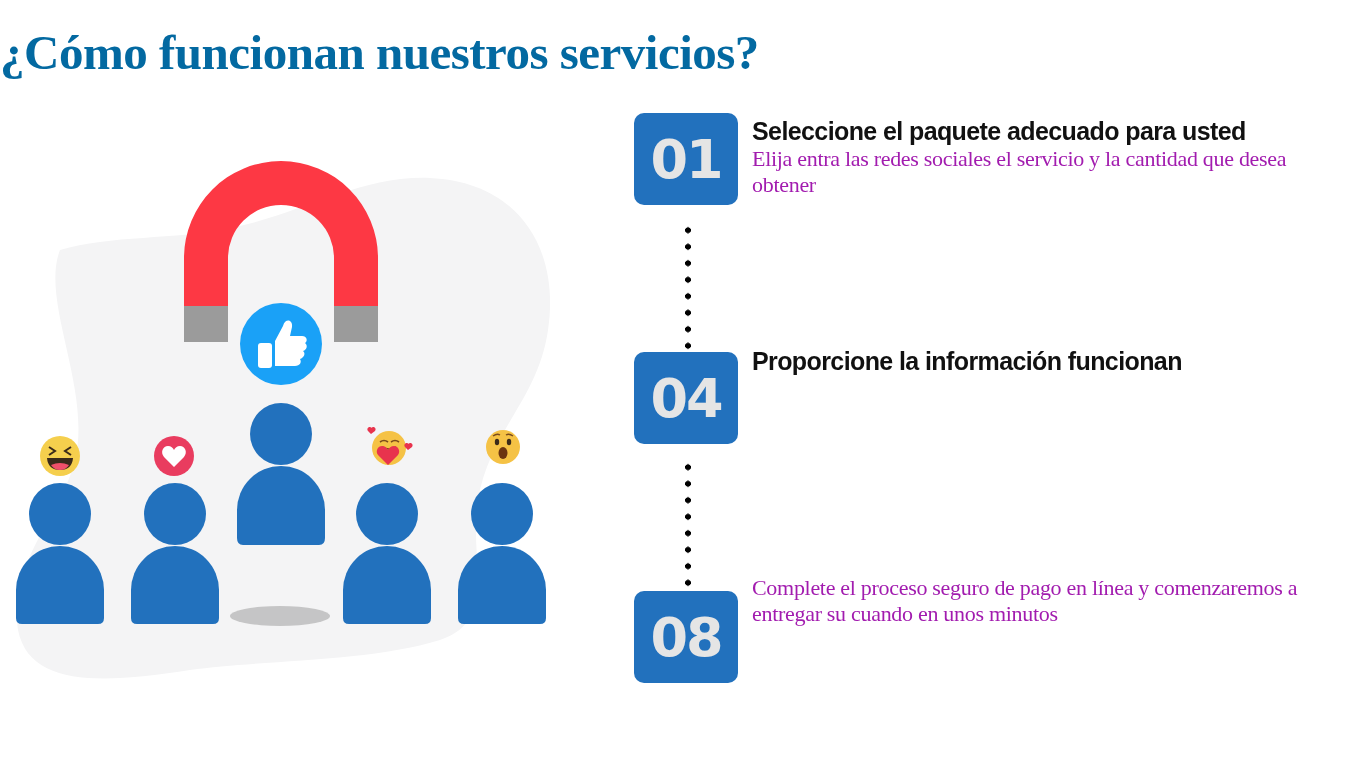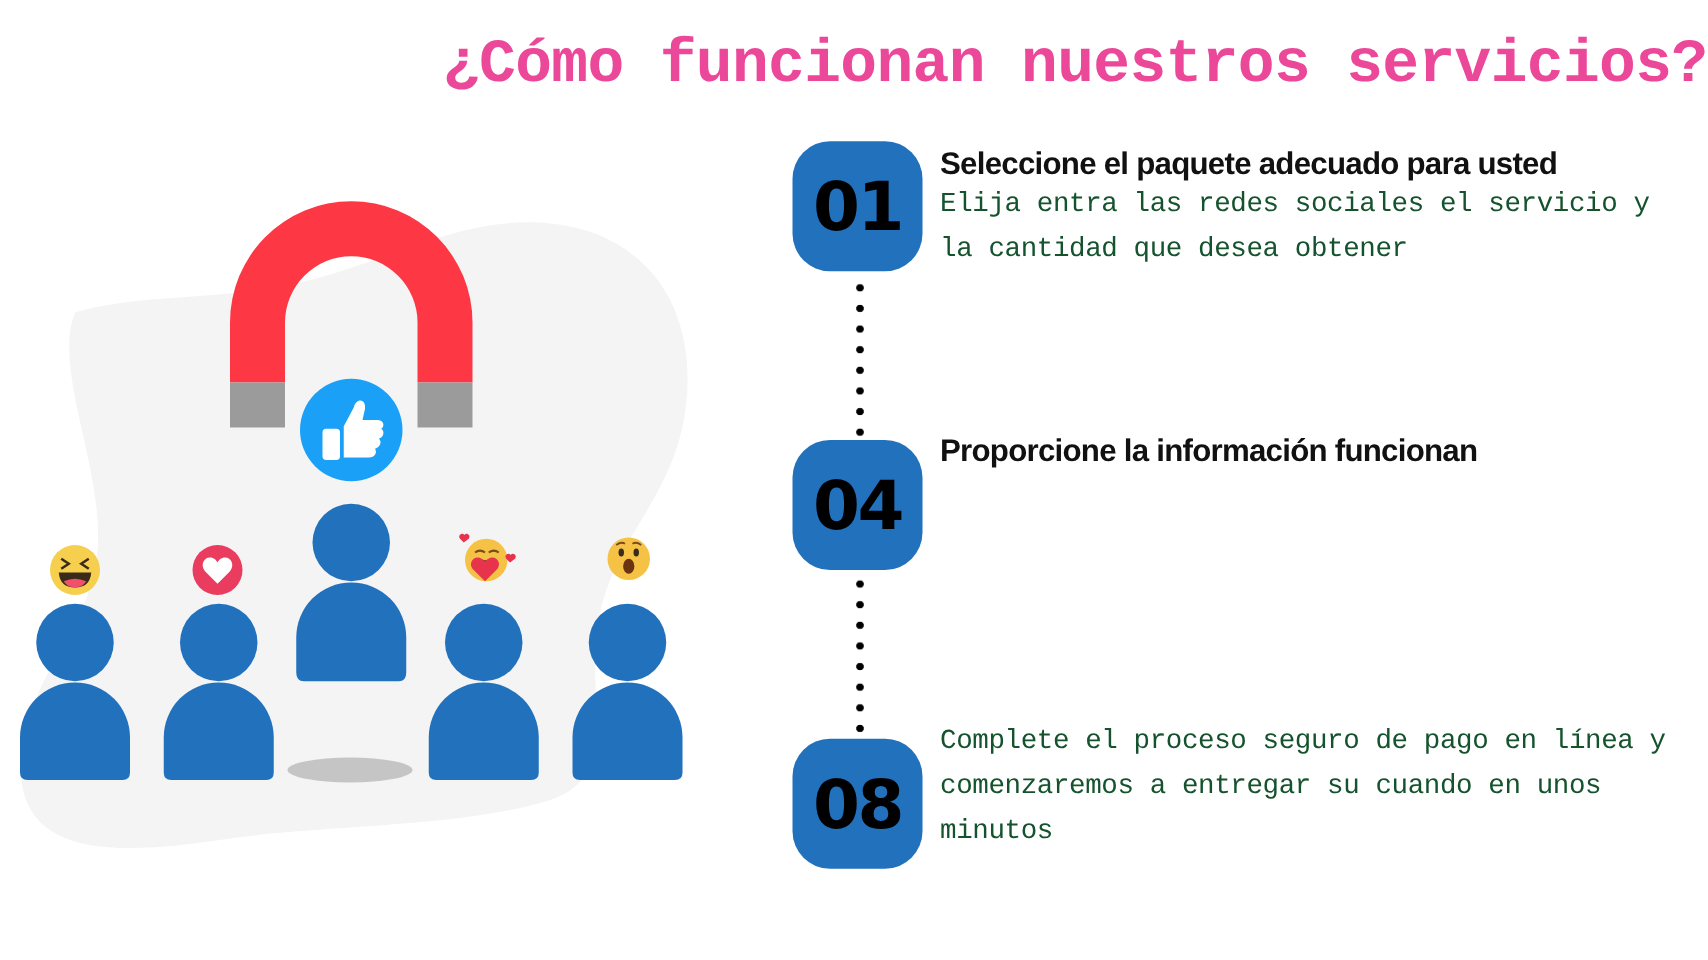--- a/index.html
+++ b/index.html
@@ -1,48 +1,48 @@
 <!DOCTYPE html>
 <html><head>
 <meta charset="utf-8">
 <style>
   * { margin: 0; padding: 0; box-sizing: border-box; }
   html, body { width: 1366px; height: 768px; background: #ffffff; overflow: hidden; }
   body { position: relative; font-family: "Liberation Sans", sans-serif; color: #111; }
 
   .page-title {
     position: absolute; left: 0; top: 24px; width: 1366px;
-    text-align: right; font-size: 49px; font-weight: 700;
-    letter-spacing: -0.5px; color: #ec4899;
-    font-family: Liberation Mono, monospace;
+    text-align: left; font-size: 49px; font-weight: 700;
+    letter-spacing: -0.5px; color: #0369a1;
+    font-family: Liberation Serif, serif;
   }
 
   
   .illustration { position: absolute; left: 0; top: 150px; width: 580px; height: 560px; }
   .illustration svg { width: 580px; height: 560px; display: block; }
 
   
   .steps { position: absolute; left: 634px; top: 113px; width: 720px; height: 600px; }
   .step { position: absolute; left: 0; width: 720px; }
   .badge {
-    position: absolute; left: 0; top: 0; width: 104px; height: 104px;
-    background: #2271bd; border-radius: 30px;
+    position: absolute; left: 0; top: 0; width: 104px; height: 92px;
+    background: #2271bd; border-radius: 10px;
     display: flex; align-items: center; justify-content: center;
-    color: #000000; font-weight: 700; font-size: 54px;
+    color: #e5e5e5; font-weight: 700; font-size: 54px;
     font-family: "DejaVu Sans", sans-serif; letter-spacing: -2px;
   }
   .step-text { position: absolute; left: 118px; top: 0; width: 610px; }
   .step-title {
     font-size: 25px; font-weight: 700; color: #111;
     line-height: 30px; white-space: nowrap;
     font-family: Liberation Sans, sans-serif; letter-spacing: -0.6px;
   }
   .step-desc {
-    font-size: 22px; line-height: 36px; color: #14532d;
-    font-family: Liberation Mono, monospace; font-weight: 300;
+    font-size: 22px; line-height: 26px; color: #a21caf;
+    font-family: Liberation Serif, serif; font-weight: 300;
     letter-spacing: -0.3px; width: 590px;
   }
   .connector {
     position: absolute; left: 51px; width: 6px;
     background-image: radial-gradient(circle, #000 2.8px, transparent 3.2px);
     background-size: 6px 16.5px; background-repeat: repeat-y;
   }
 </style>
 </head>
 <body>

